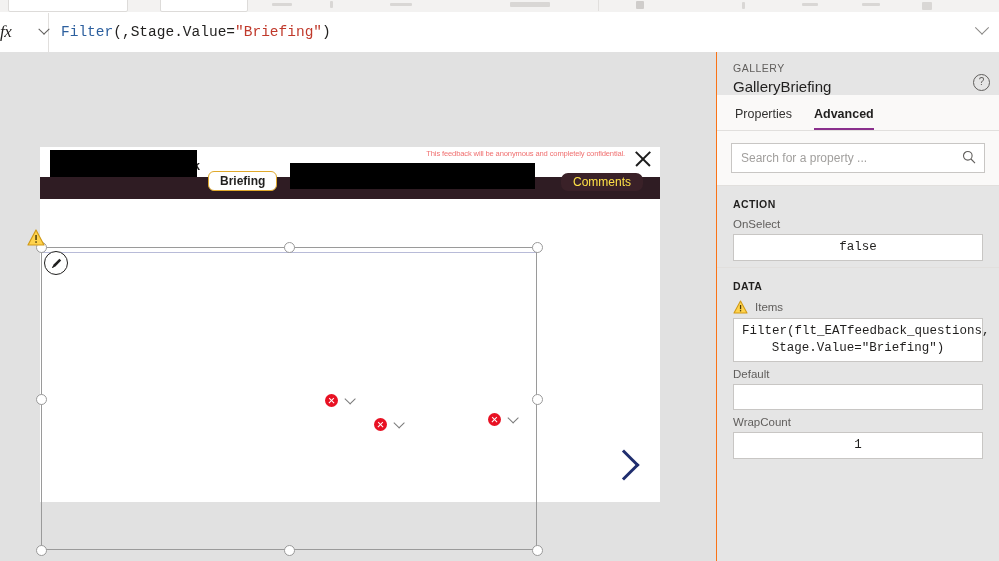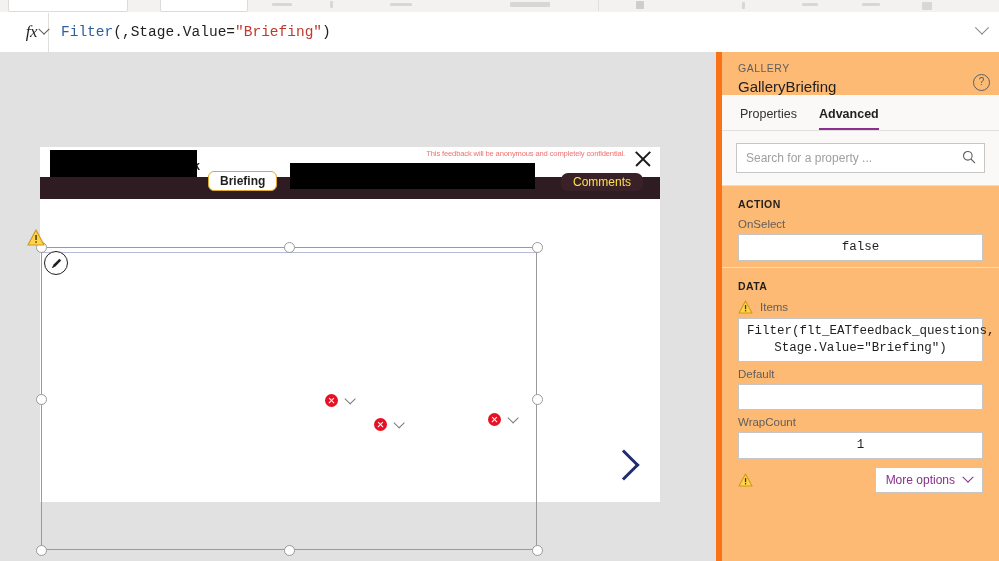--- a/index.html
+++ b/index.html
@@ -25,21 +25,21 @@
   .tb-sep { position: absolute; top: -14px; width: 1px; height: 25px; background: #e1dfdd; }
 
   
   .formula-bar {
     position: absolute; left: 0; top: 12px; width: 999px; height: 40px;
     background: #ffffff; border-bottom: 1px solid #e1dfdd;
     display: flex; align-items: center;
   }
   .fx-button {
     width: 48px; height: 39px; display: flex; align-items: center;
-    justify-content: flex-end; gap: 3px; border-right: 1px solid #e1dfdd;
+    justify-content: space-between; gap: 3px; border-right: 1px solid #e1dfdd;
     cursor: pointer; flex: none;
   }
   .fx-glyph {
     font-family: "Liberation Serif", serif; font-style: italic;
     font-size: 17px; color: #201f1e; letter-spacing: -0.5px;
   }
   .chev-sm {
     width: 7px; height: 7px; border-right: 1.3px solid #605e5c;
     border-bottom: 1.3px solid #605e5c; transform: rotate(45deg) translate(-2px,-2px);
   }
@@ -160,21 +160,21 @@
   .warn-tri-canvas { position: absolute; left: 27px; top: 177px; width: 18px; height: 17px; }
   .edit-pencil {
     position: absolute; left: 44px; top: 199px; width: 22px; height: 22px;
     border-radius: 50%; background: #ffffff; border: 1.4px solid #201f1e;
     display: flex; align-items: center; justify-content: center; cursor: pointer;
   }
 
   
   .panel {
     position: absolute; left: 716px; top: 52px; width: 283px; height: 509px;
-    background: #fdba74; border-left: 6px solid #f97316; box-sizing: border-box;
+    background: #e5e5e5; border-left: 1px solid #f97316; box-sizing: border-box;
   }
   .panel-head { position: relative; padding: 10px 16px 0 16px; }
   .panel-kind { font-size: 10.5px; color: #605e5c; letter-spacing: 0.5px; }
   .panel-title { font-size: 15px; color: #201f1e; margin-top: 4px; }
   .help-circle {
     position: absolute; right: 9px; top: 22px; width: 15px; height: 15px;
     border-radius: 50%; border: 1.2px solid #605e5c; color: #605e5c;
     font-size: 10px; line-height: 13px; text-align: center; cursor: pointer;
   }
   .panel-tabs {
@@ -381,30 +381,17 @@
       <div class="field">
         <div class="field-label">Default</div>
         <div class="field-input empty"></div>
       </div>
 
       <div class="field">
         <div class="field-label">WrapCount</div>
         <div class="field-input">1</div>
       </div>
 
-      <div class="panel-footer">
-        <span class="warn-tri">
-          <svg width="15" height="14" viewBox="0 0 15 14">
-            <path d="M7.5 1 L14 13 L1 13 Z" fill="#ffd34d" stroke="#d19a16" stroke-width="1.1" stroke-linejoin="round"></path>
-            <rect x="6.9" y="5" width="1.3" height="4.2" fill="#4a3a08"></rect>
-            <rect x="6.9" y="10.1" width="1.3" height="1.3" fill="#4a3a08"></rect>
-          </svg>
-        </span>
-        <span class="more-options">
-          <span>More options</span>
-          <span class="chev-purple"></span>
-        </span>
-      </div>
 
     </div>
   </div>
 
 </div>
 
 </body></html>

